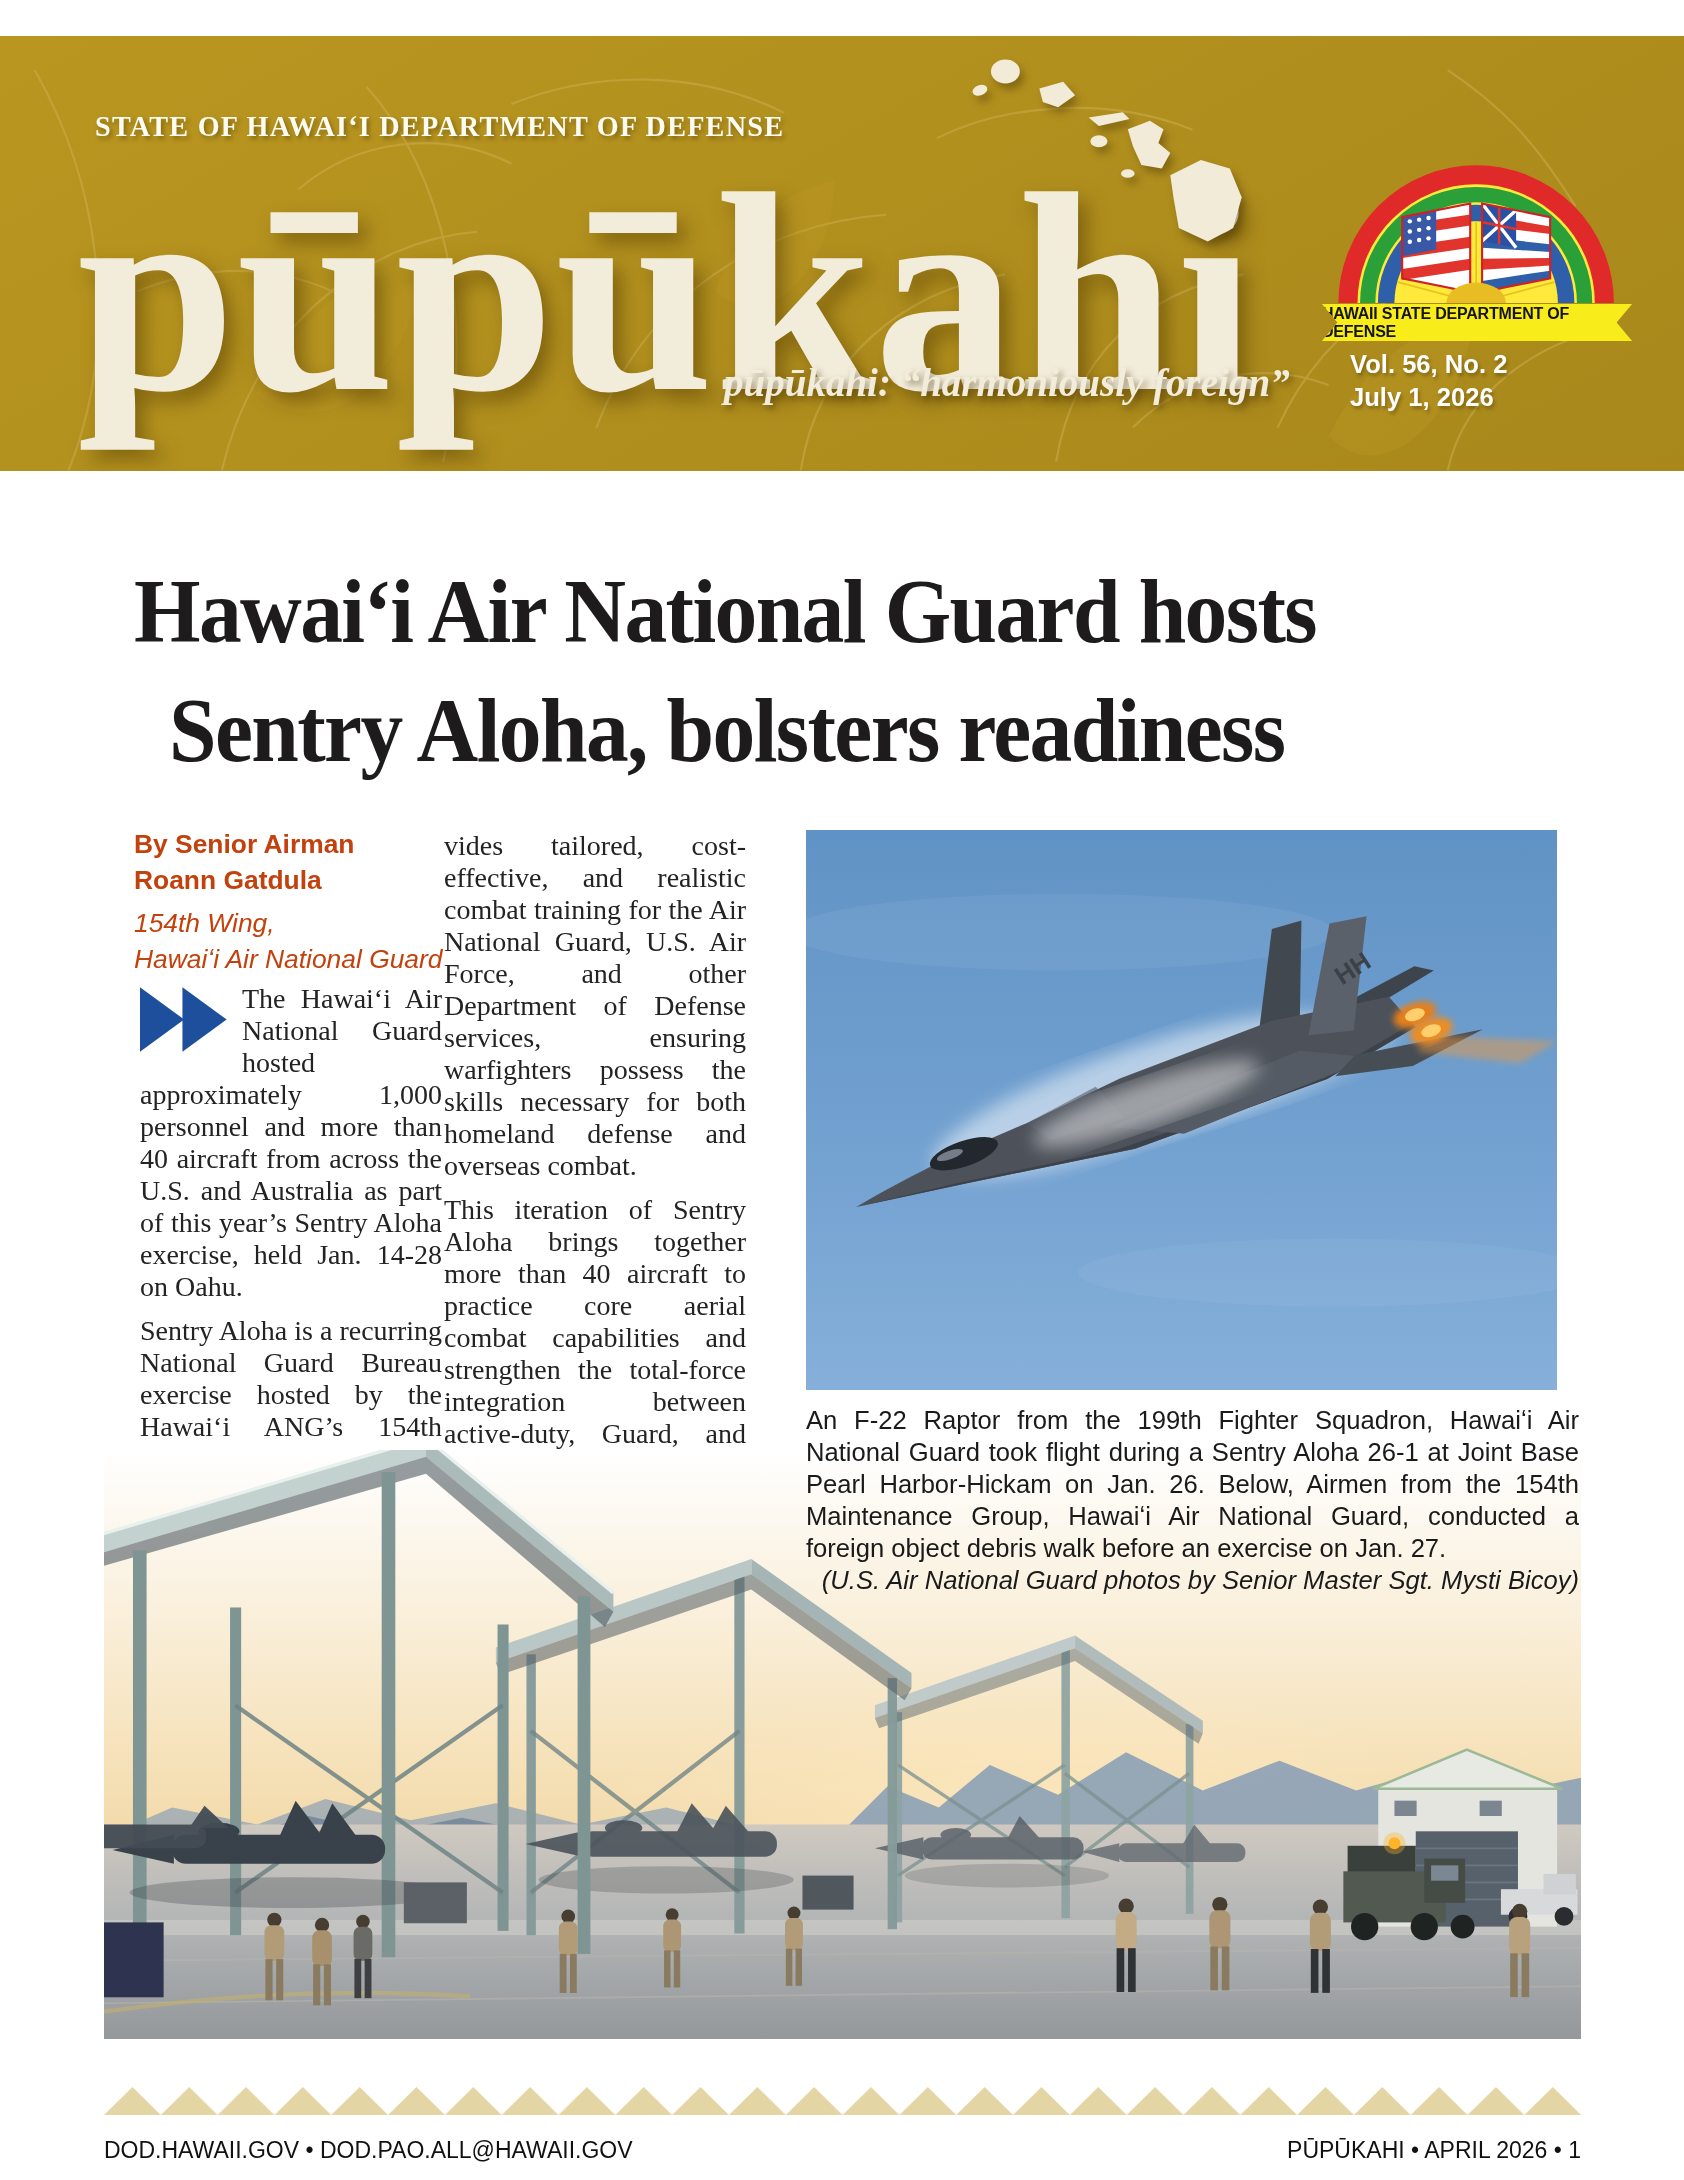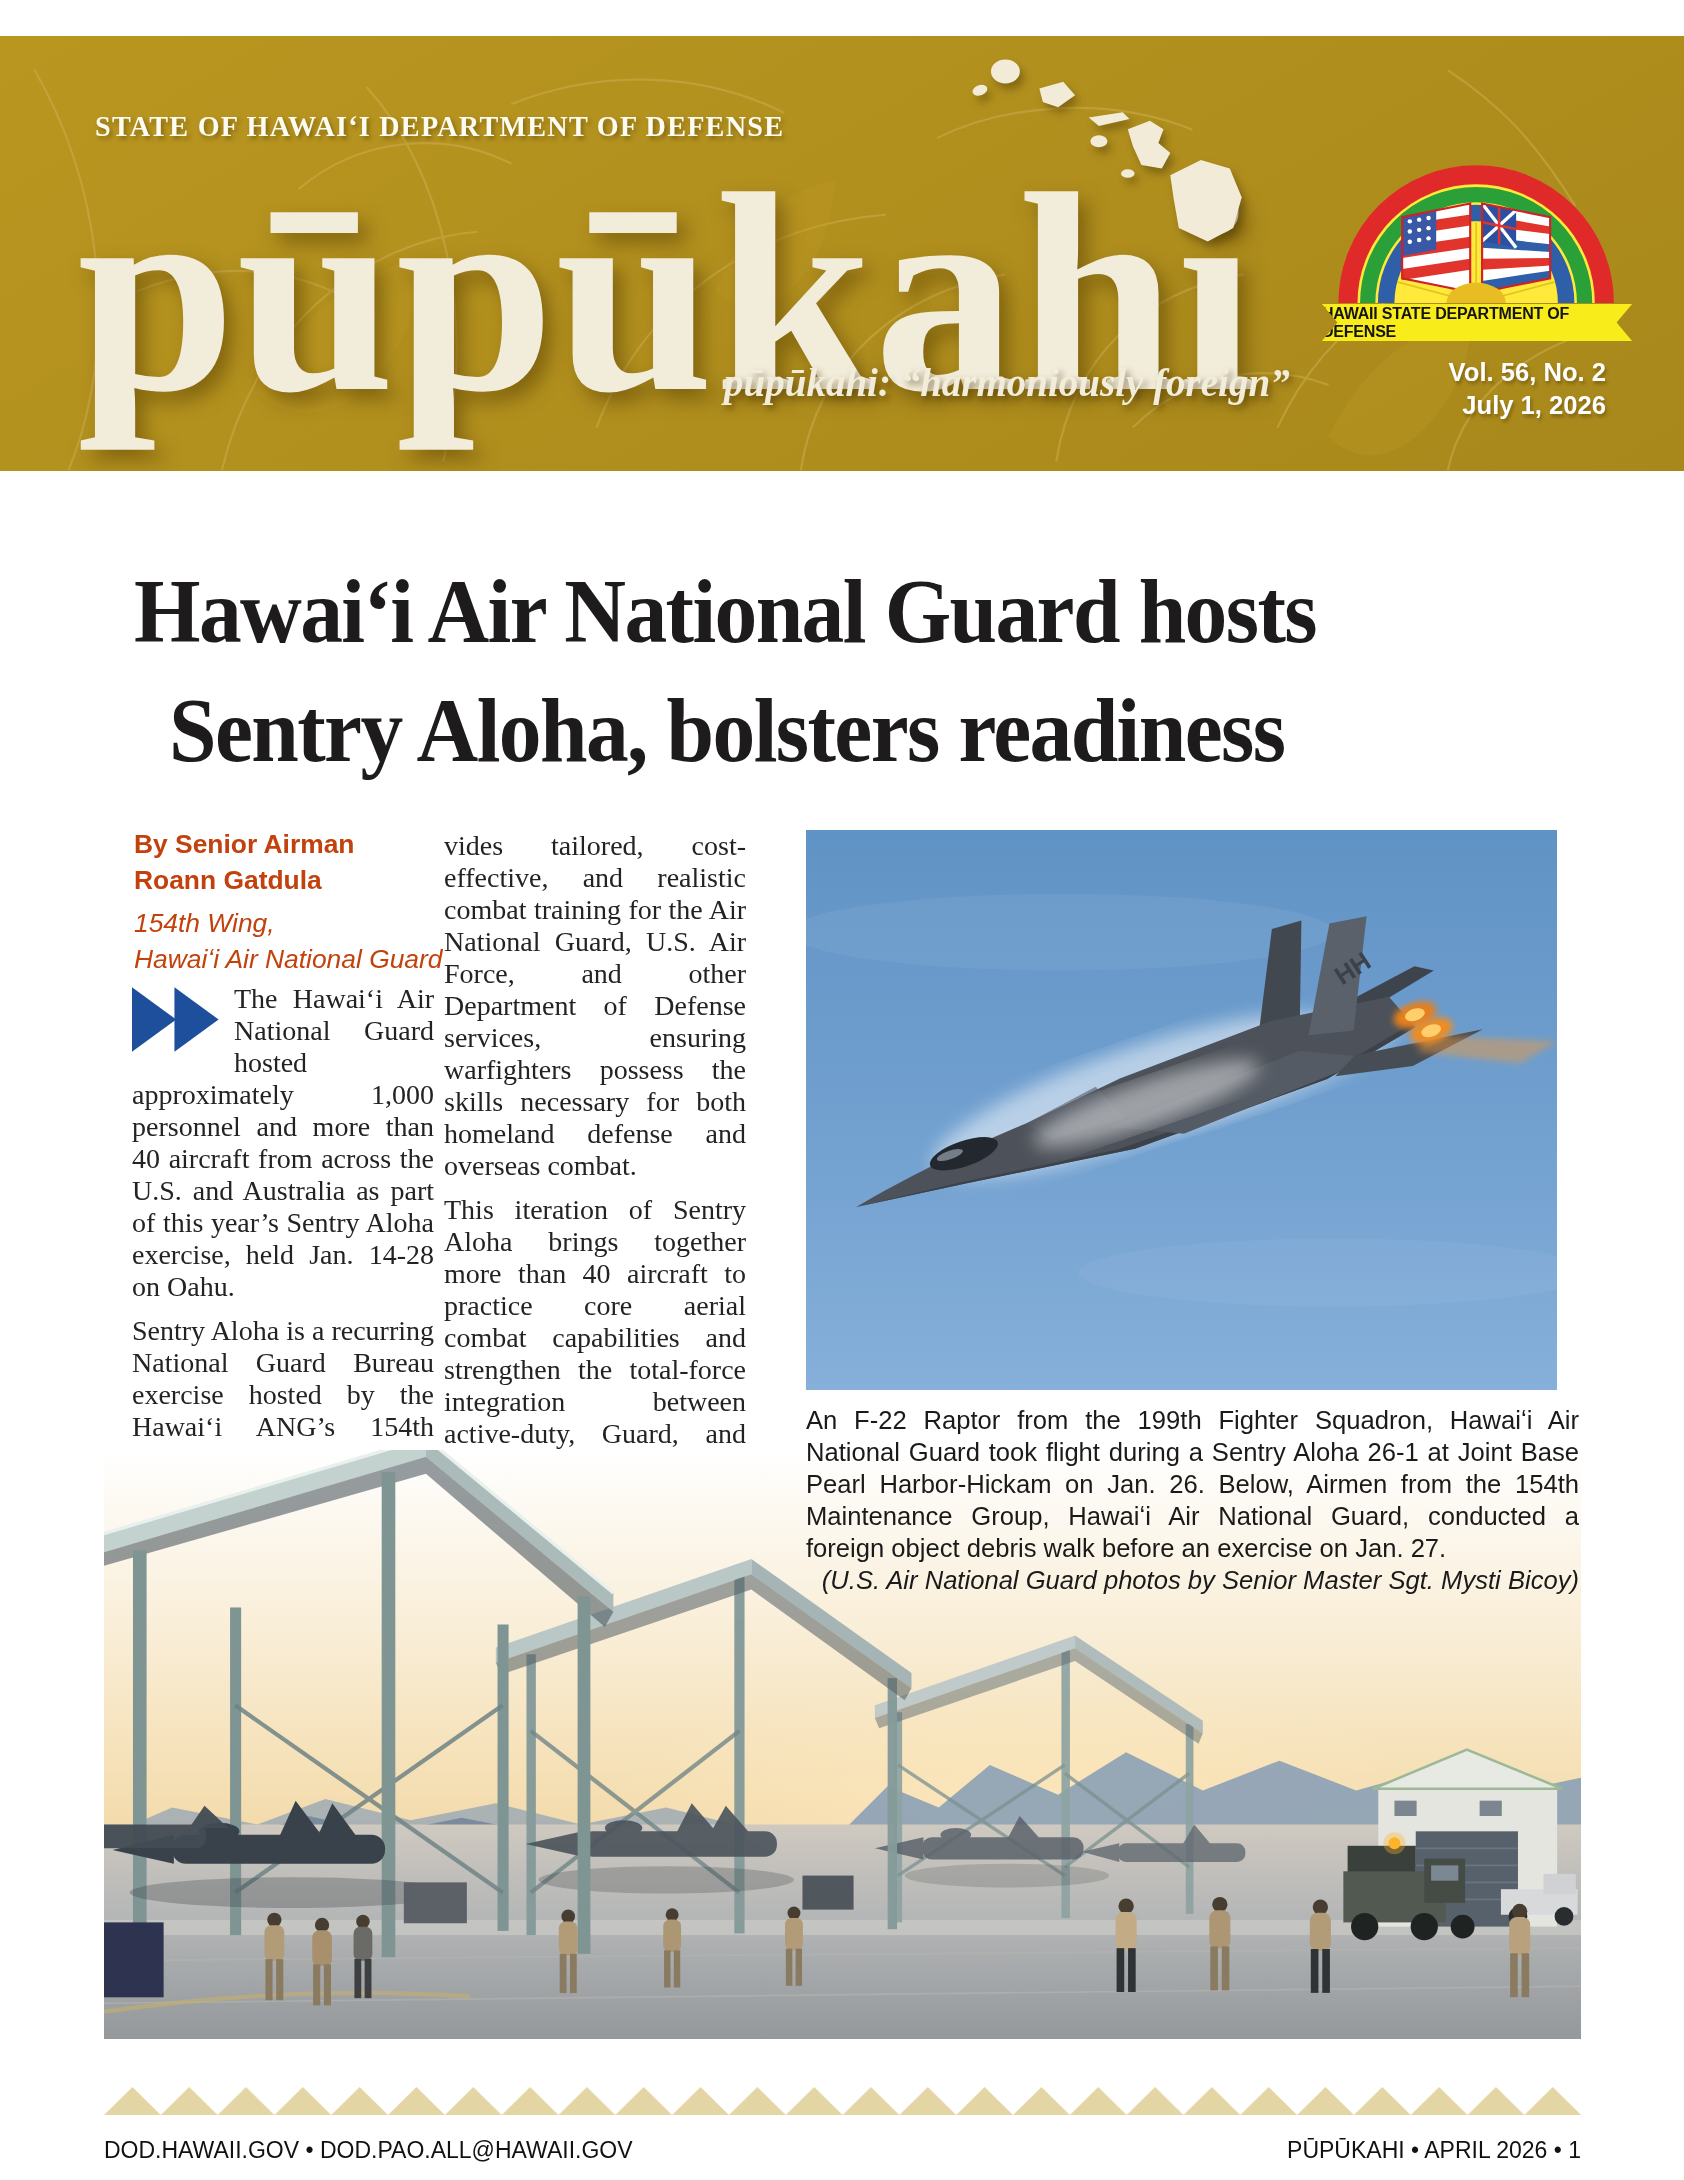--- a/index.html
+++ b/index.html
@@ -20,36 +20,36 @@
   .tagline{position:absolute;left:724px;top:325px;width:528px;text-align:center;
           font:italic bold 39px/44px "Liberation Serif",serif;color:#f2ecda;
           text-shadow:3.4px 4.3px 6.8px rgba(70,48,0,.5);white-space:nowrap;}
   .islands{position:absolute;left:961px;top:10.2px;}
   .seal{position:absolute;left:1327px;top:85px;width:300px;height:220px;}
   .seal-ribbon{position:absolute;left:-5.1px;right:-5.1px;bottom:0;height:37px;background:#f8ec1b;
           clip-path:polygon(0 0,100% 0,95% 50%,100% 100%,0 100%,5% 50%);
           display:flex;align-items:center;justify-content:center;
           font:bold 16px "Liberation Sans",sans-serif;color:#141414;letter-spacing:-0.2px;
           transform:scaleX(1);}
-  .vol-block{position:absolute;left:1350px;top:320px;width:256px;text-align:right;
+  .vol-block{position:absolute;left:1350px;top:312px;width:256px;text-align:left;
           font:bold 25.6px/33px "Liberation Sans",sans-serif;color:#ffffff;
           text-shadow:1.7px 2.6px 3.4px rgba(70,48,0,.4);}
 
   
   .headline{position:absolute;left:134px;top:516px;color:#1e1b1c;text-align:center;}
   .hl{display:inline-block;font:bold 90px/119px "Liberation Serif",serif;letter-spacing:-1.7px;
       transform:scaleX(.95);transform-origin:left;white-space:nowrap;}
   .byline{position:absolute;left:134px;top:790px;color:#c2410c;
       font:bold 26.4px/36px "Liberation Sans",sans-serif;}
   .byline .it{font:italic 26.4px/36px "Liberation Sans",sans-serif;}
   .byline .gap{height:6.8px;}
   .col{position:absolute;width:302px;font:28px/32px "Liberation Serif",serif;color:#232323;
       text-align:justify;}
   .col p{margin:0 0 12px 0;}
-  .col1{left:132px;top:947px;}
+  .col1{left:140px;top:947px;}
   .col2{left:444px;top:794px;}
   .continued{margin-top:19px;font:italic 25.6px "Liberation Sans",sans-serif;color:#2a2a2a;
       text-align:left;}
   .ff-icon{float:left;width:90px;height:65px;margin:4.3px 12px 0 0;}
 
   
   .photo-f22{position:absolute;left:806px;top:794px;width:751px;height:560px;z-index:1;}
   .photo-caption{position:absolute;left:806px;top:1368px;width:773px;z-index:3;
       font:25.6px/32px "Liberation Sans",sans-serif;color:#1a1a1a;text-align:justify;margin:0;}
   .credit{display:block;font-style:italic;text-align:right;}

